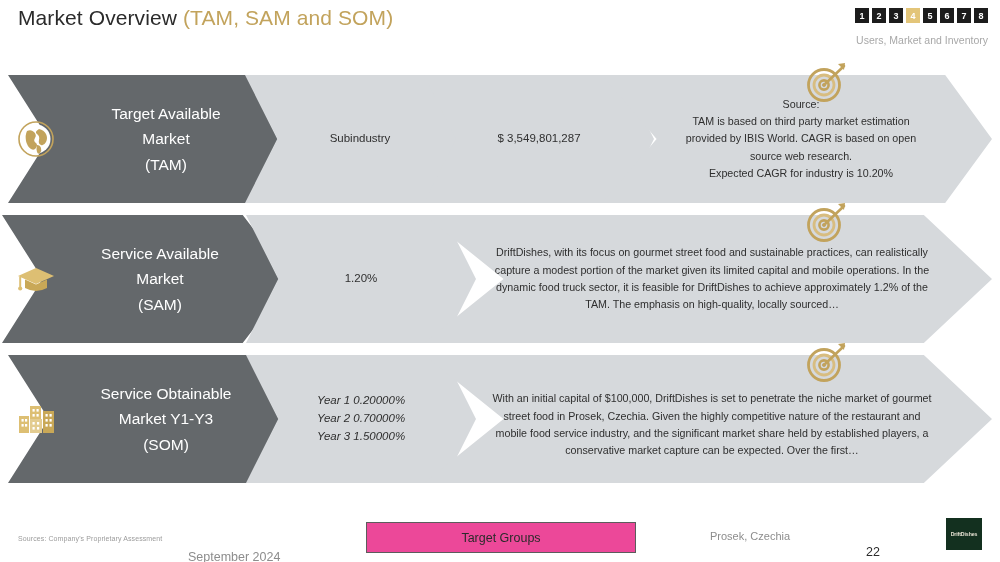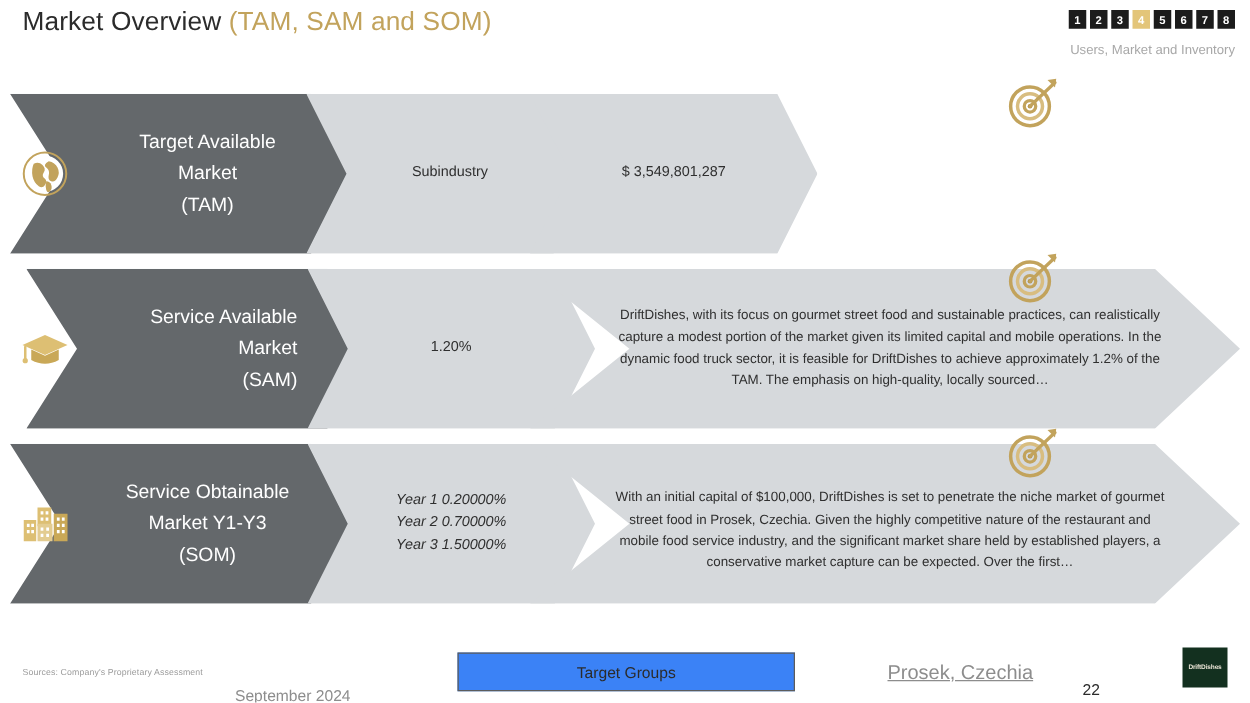--- a/index.html
+++ b/index.html
@@ -149,27 +149,27 @@
     font-size: 7px; color: #9b9b9b; letter-spacing: 0.1px;
   }
   #footer-date {
     position: absolute; left: 188px; top: 25px;
     font-size: 12.5px; color: #8d8d8d; margin-top: 20px;
   }
   #footer-center-box {
     position: absolute; left: 366px; top: 17px;
     width: 268px; height: 29px;
     border: 1px solid #5c5c5c;
-    background: #3b82f6;
+    background: #ec4899;
     display: flex; align-items: center; justify-content: center;
     font-size: 12.5px; color: #2b2b2b;
   }
   #footer-location {
     position: absolute; left: 710px; top: 25px;
-    font-size: 16px; color: #8d8d8d; text-decoration: underline;
+    font-size: 11px; color: #8d8d8d;
   }
   #footer-pagenum {
     position: absolute; left: 866px; top: 40px;
     font-size: 12.5px; color: #2b2b2b; font-weight: 400;
   }
   #footer-logo {
     position: absolute; left: 946px; top: 518px;
     width: 36px; height: 32px;
     background: #13301f;
     display: flex; align-items: center; justify-content: center;
@@ -211,20 +211,29 @@
   </div>
 
   <div class="chev light shape-mid" style="left:245px; width:230px;">
     <div class="chev-value">Subindustry</div>
   </div>
 
   <div class="chev light shape-mid" style="left:424px; width:230px;">
     <div class="chev-value">$ 3,549,801,287</div>
   </div>
 
+  <div class="chev light shape-tail" style="left:602px; width:390px;">
+    <div class="chev-desc">
+      <div>Source:</div>
+      <div>TAM is based on third party market estimation</div>
+      <div>provided by IBIS World. CAGR is based on open</div>
+      <div>source web research.</div>
+      <div>Expected CAGR for industry is 10.20%</div>
+    </div>
+  </div>
 
   <div class="row-icon">
     <svg viewBox="0 0 44 44" width="44" height="44">
       <circle cx="22" cy="22" r="17" fill="none" stroke="#c2a35c" stroke-width="1.6"></circle>
       <circle cx="22" cy="22" r="14.5" fill="#ffffff"></circle>
       <path d="M13 14 q4 -2 7 1 q3 3 1 6 q-2 3 1 5 q2 2 0 5 q-2 3 -5 1 q-4 -3 -5 -8 q-1 -6 1 -10 Z" fill="#c2a35c"></path>
       <path d="M25 12 q5 1 7 5 q2 4 0 8 q-2 4 -5 3 q-3 -1 -2 -5 q1 -4 -2 -6 q-3 -2 2 -5 Z" fill="#c2a35c"></path>
       <path d="M23 28 q3 0 4 3 q1 3 -1 5 q-2 2 -3 -1 q-1 -3 0 -7 Z" fill="#c2a35c"></path>
     </svg>
   </div>
@@ -236,21 +245,21 @@
       <circle cx="22" cy="26" r="4.6" fill="none" stroke="#c2a35c" stroke-width="2.6"></circle>
       <circle cx="22" cy="26" r="1.8" fill="#b08f43"></circle>
       <line x1="22" y1="26" x2="42" y2="7" stroke="#c2a35c" stroke-width="2.6" stroke-linecap="round"></line>
       <path d="M36 5 L43 4 L42 11 Z" fill="#c2a35c"></path>
     </svg>
   </div>
 </div>
 
 <div class="row" id="row-sam">
 
-  <div class="chev dark shape-head" style="left:21px; width:290px;text-align:right;">
+  <div class="chev dark shape-head" style="left:2px; width:290px;">
     <div class="chev-label">
       <div>Service Available</div>
       <div>Market</div>
       <div>(SAM)</div>
     </div>
   </div>
 
   <div class="chev light shape-mid" style="left:246px; width:230px;">
     <div class="chev-value">1.20%</div>
   </div>

